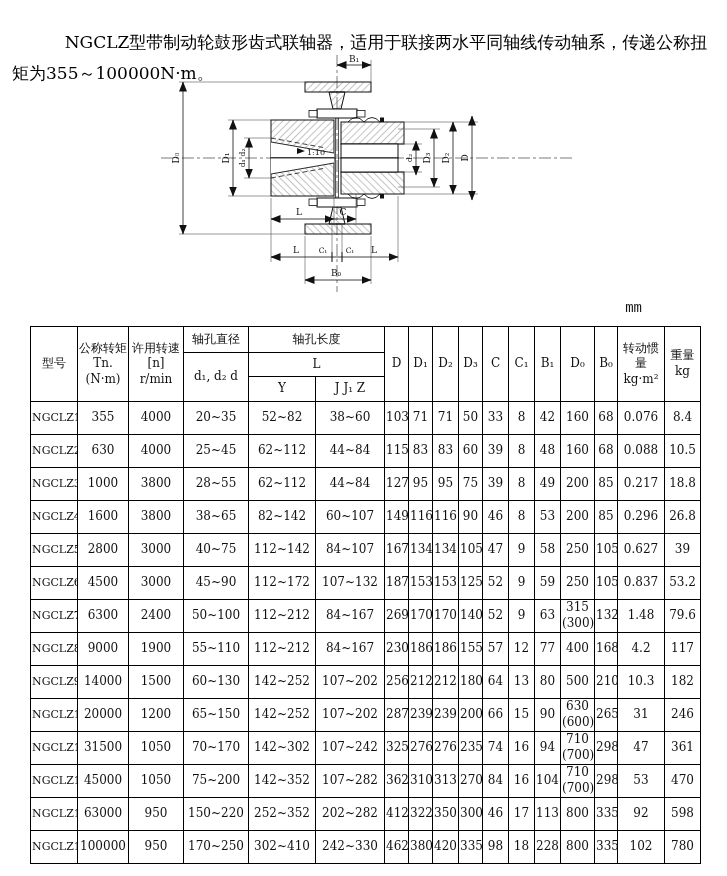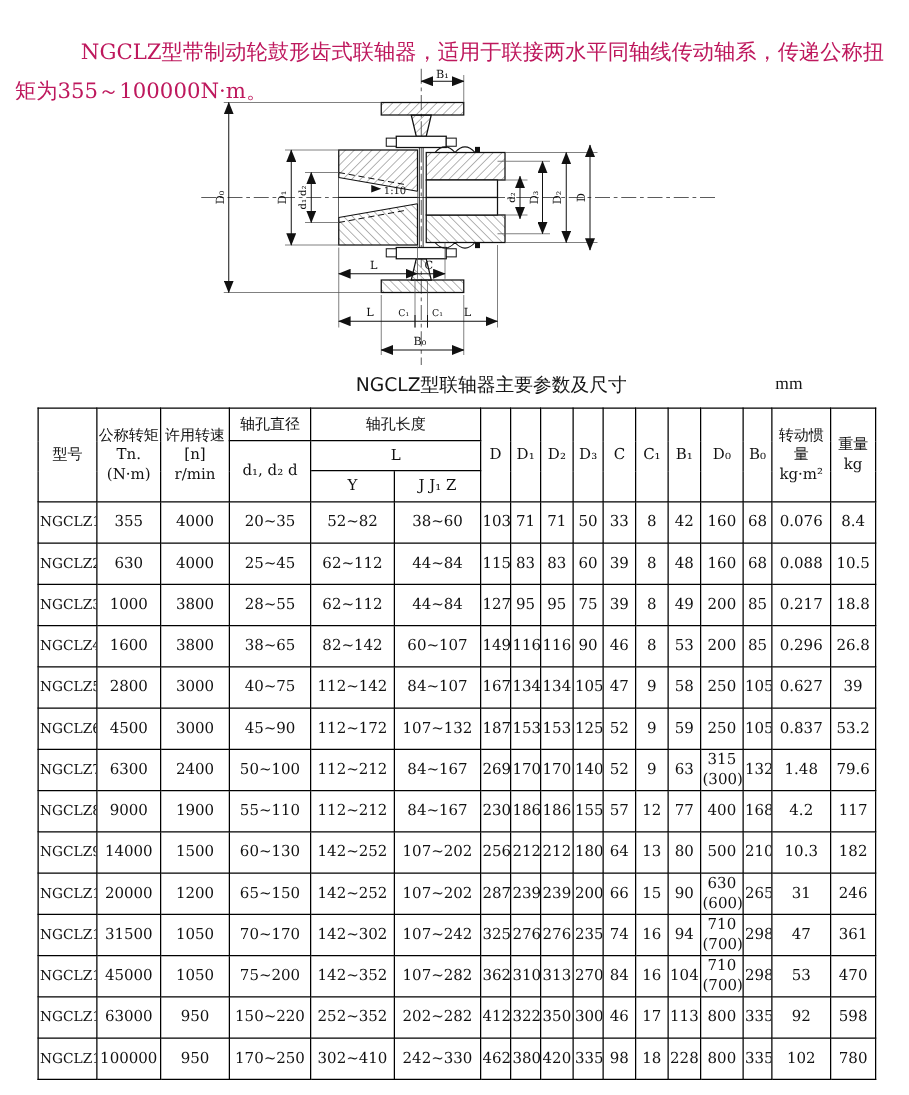--- a/index.html
+++ b/index.html
@@ -4,33 +4,33 @@
 <style>
   html,body{margin:0;padding:0;}
   body{
     width:727px;height:876px;position:relative;background:#ffffff;
     font-family:"DejaVu Serif","Liberation Serif",serif;color:#111;
     overflow:hidden;
   }
   .intro{
     position:absolute;top:10px;left:12px;right:10px;
     font-size:17px;line-height:1.85;text-indent:3.1em;
-    color:#be185d;
+    color:#000000;
   }
   .drawing{position:absolute;top:52px;left:146px;width:444px;height:248px;}
   .drawing svg{display:block;}
   .caption-row{position:absolute;top:299px;left:30px;width:670px;height:22px;}
   .caption-title{
     position:absolute;left:calc(50% + 28px);transform:translateX(-50%);
     font-family:"DejaVu Sans","Liberation Sans",sans-serif;
     font-size:15px;color:#151515;white-space:nowrap;
   }
   .caption-unit{
     position:absolute;right:58px;top:1px;
-    font-family:Liberation Serif, serif;
+    font-family:Liberation Mono, monospace;
     font-size:14px;color:#151515;
   }
   table.params{
     position:absolute;top:326px;left:30px;width:670px;
     border-collapse:collapse;table-layout:fixed;
     border:1.5px solid #000;
   }
   table.params th,table.params td{
     border:1px solid #000;text-align:center;vertical-align:middle;
     font-weight:normal;padding:0 1px;white-space:pre-line;
@@ -152,21 +152,20 @@
     <text x="150" y="201">L</text>
     <text x="177" y="201" font-size="7.5">C₁</text>
     <text x="204" y="201" font-size="7.5">C₁</text>
     <text x="228" y="201">L</text>
     <text x="190" y="224">B₀</text>
   </g>
 </svg>
 </div>
 
 <div class="caption-row">
-  <span class="caption-title">NGCLZ型联轴器主要参数及尺寸</span>
   <span class="caption-unit">mm</span>
 </div>
 
 <table class="params">
   <colgroup>
     <col style="width:47px">
       <col style="width:51px">
       <col style="width:55px">
     <col style="width:65px">
       <col style="width:67px">

